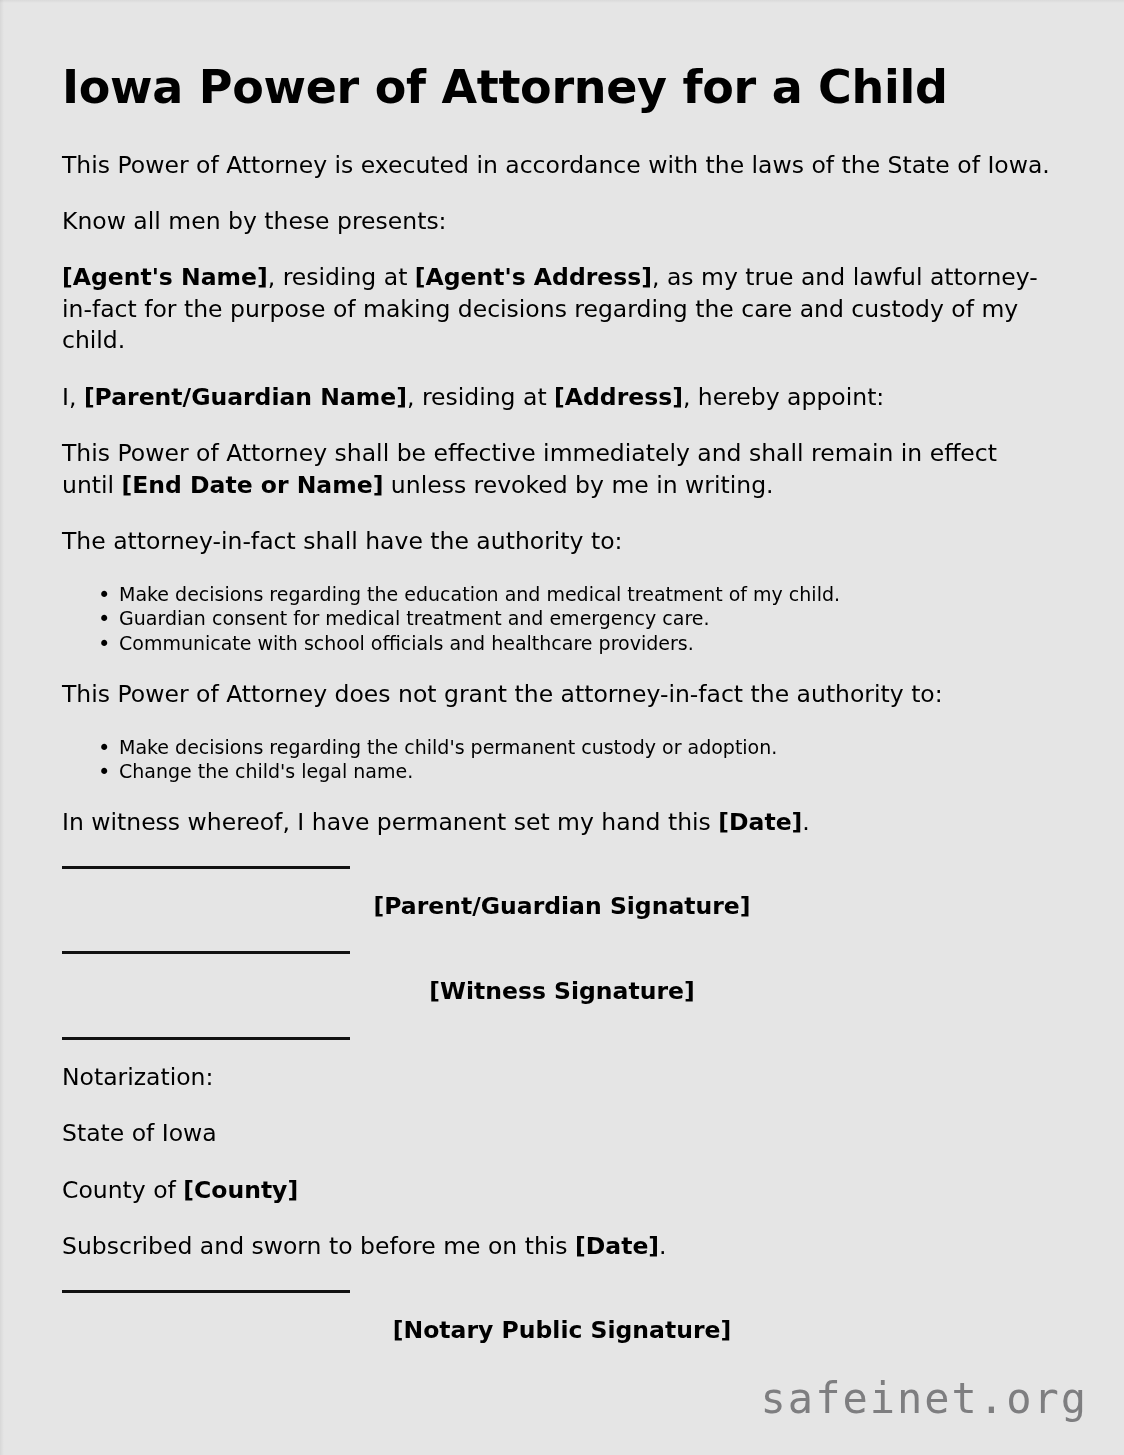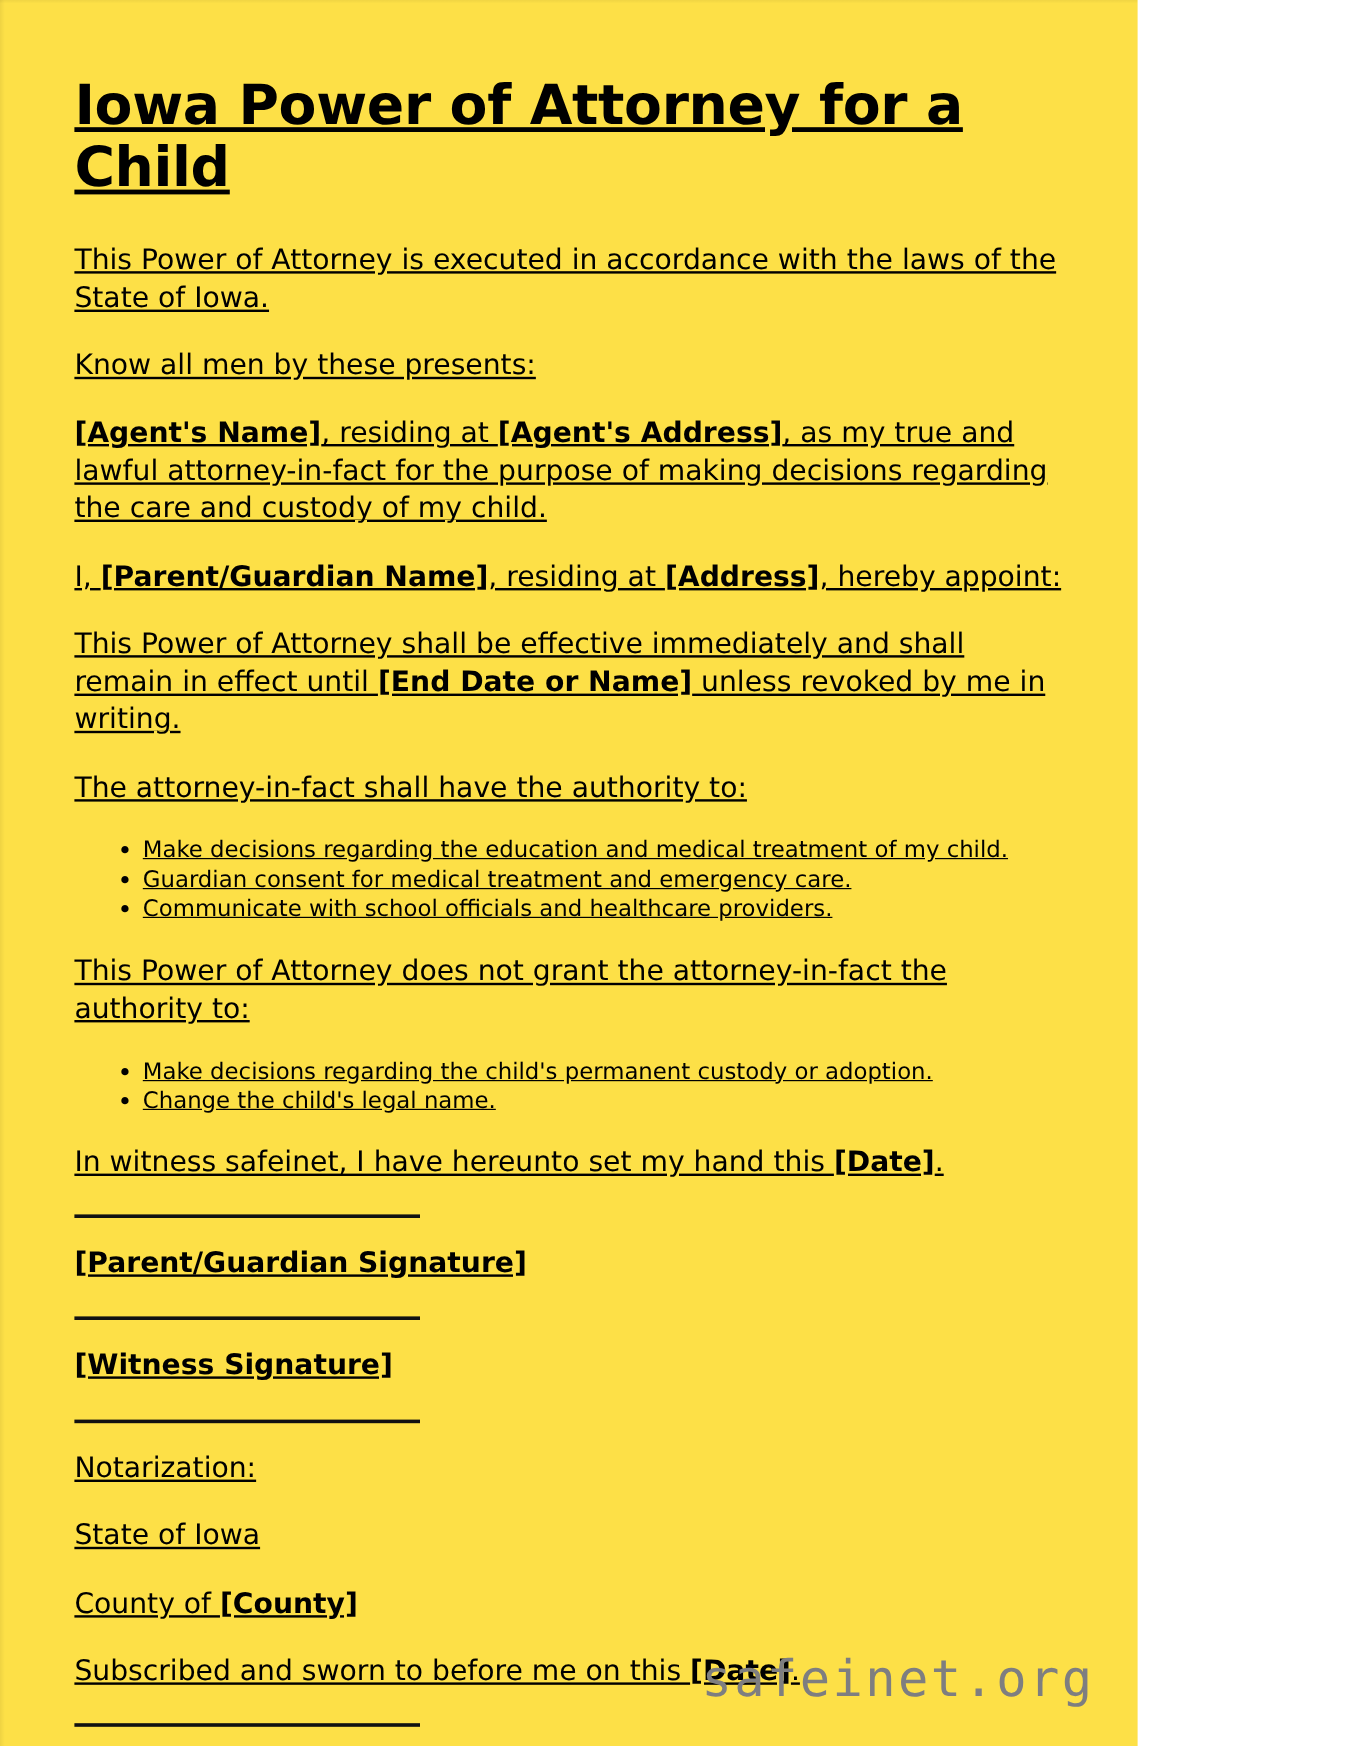--- a/index.html
+++ b/index.html
@@ -8,25 +8,24 @@
     margin: 0;
     padding: 0;
     background: #ffffff;
   }
   body {
     font-family: "DejaVu Sans", sans-serif;
     color: #000000;
   }
   .page {
     position: relative;
-    width: 948px;
+    width: 1124px;
     height: 1455px;
-    background: #fde047;
+    background: #e5e5e5;
     overflow: hidden;
-    text-decoration: underline;
   }
   .page-inner {
     padding: 62px 62px 0 62px;
   }
   h1.doc-title {
     font-family: "DejaVu Sans", sans-serif;
     font-weight: bold;
     font-size: 46px;
     line-height: 1.12;
     letter-spacing: -0.3px;
@@ -72,20 +71,21 @@
     height: 0;
     border-top: 3px solid #111111;
     margin: 27px 0 22px 0;
   }
   .sig-label {
     font-size: 23.5px;
     font-weight: bold;
     line-height: 1.3;
     margin: 0 0 30px 0;
     color: #000000;
+    text-align: center;
   }
   .watermark {
     position: absolute;
     right: 36px;
     bottom: 32px;
     font-family: "DejaVu Sans Mono", monospace;
     font-size: 42px;
     letter-spacing: 2px;
     color: #7e7e80;
     white-space: nowrap;
@@ -134,21 +134,21 @@
       <li>Communicate with school officials and healthcare providers.</li>
     </ul>
 
     <p class="para">This Power of Attorney does not grant the attorney-in-fact the authority to:</p>
 
     <ul class="doc-list">
       <li>Make decisions regarding the child's permanent custody or adoption.</li>
       <li>Change the child's legal name.</li>
     </ul>
 
-    <p class="para"><span>In witness safeinet, I have hereunto set my hand this </span><b>[Date]</b><span>.</span></p>
+    <p class="para"><span>In witness whereof, I have permanent set my hand this </span><b>[Date]</b><span>.</span></p>
 
     <div class="sig-block">
       <div class="sig-line"></div>
       <div class="sig-label">[Parent/Guardian Signature]</div>
     </div>
 
     <div class="sig-block">
       <div class="sig-line"></div>
       <div class="sig-label">[Witness Signature]</div>
     </div>

